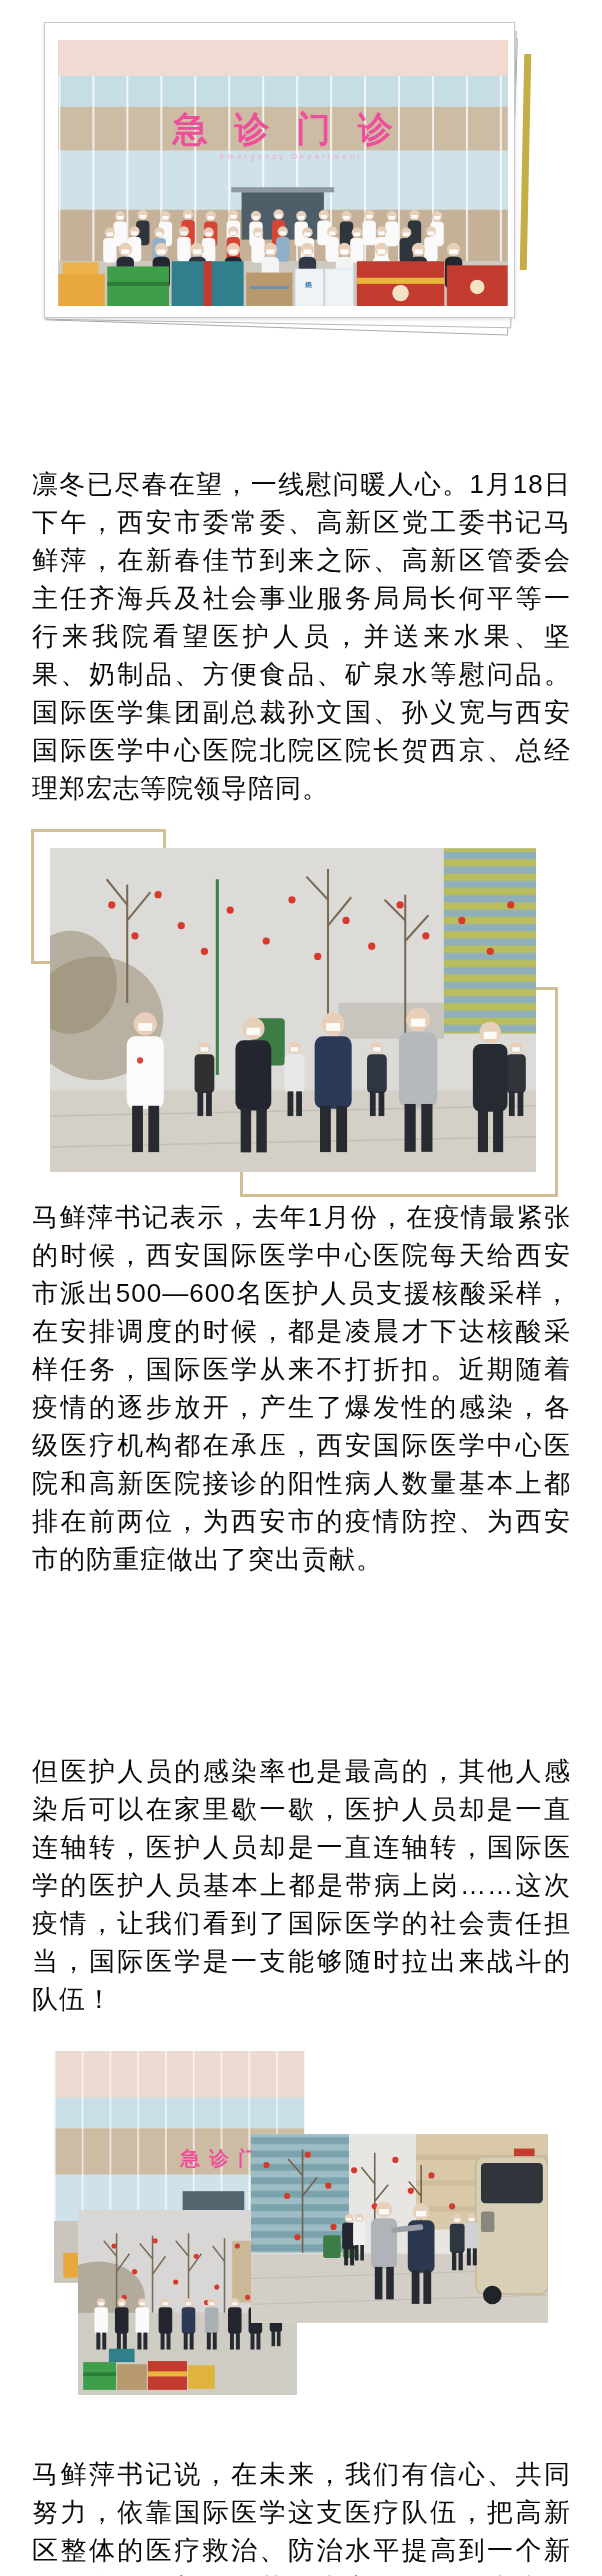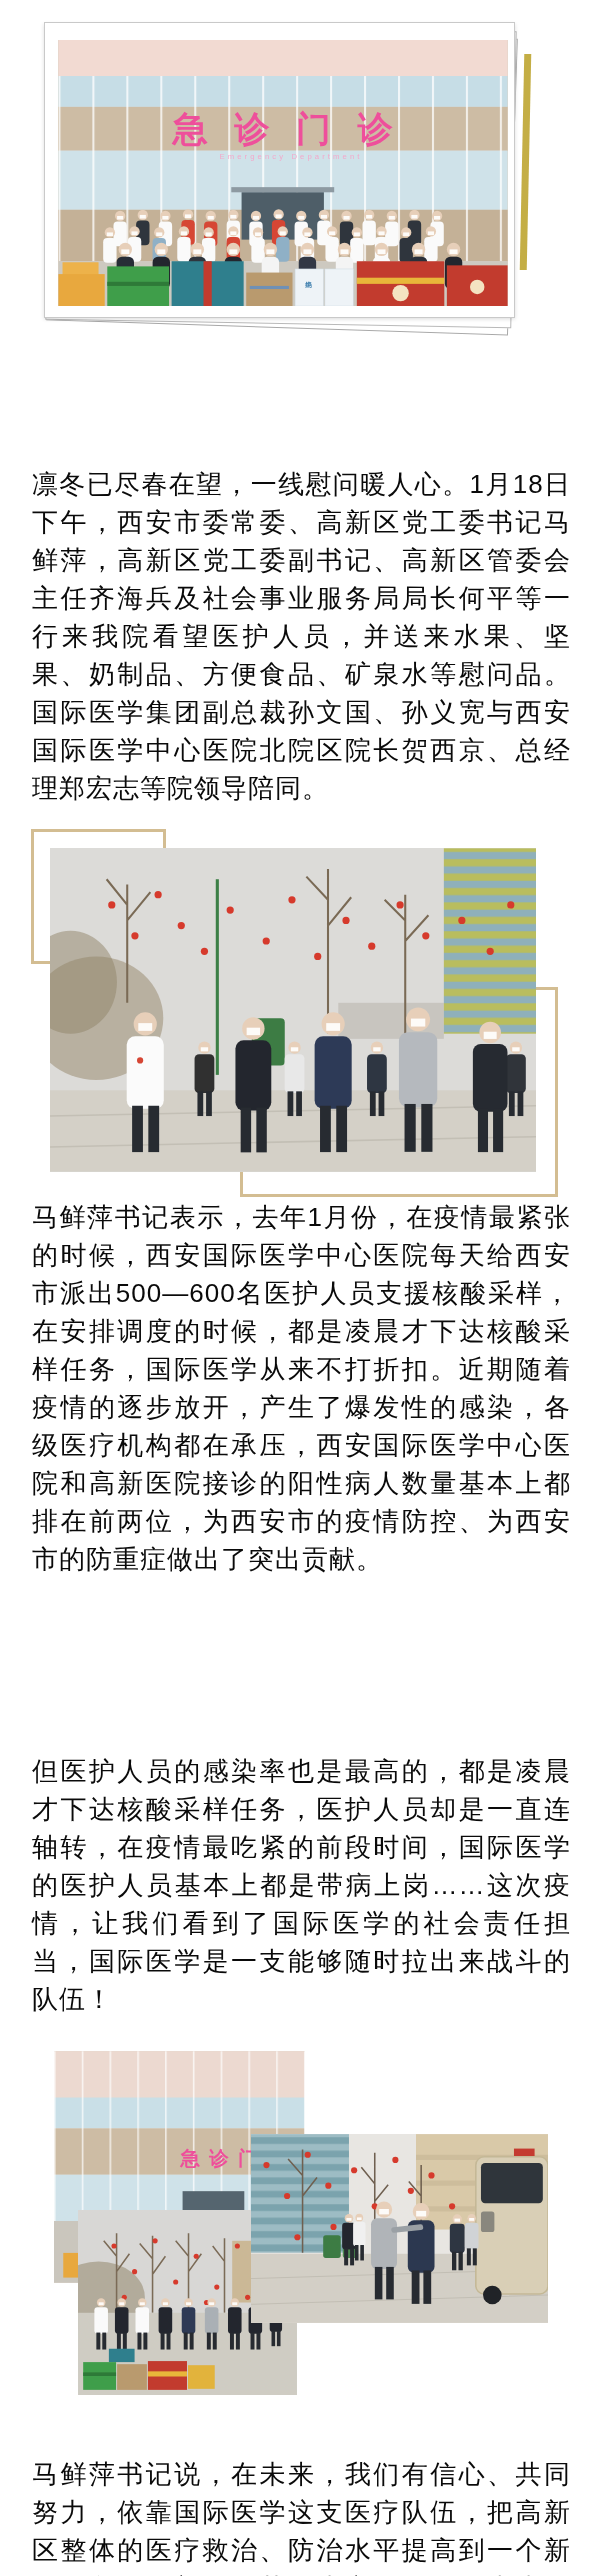--- a/index.html
+++ b/index.html
@@ -129,23 +129,23 @@
           <rect x="580" y="462" width="170" height="12" fill="#e8b63a"></rect>
           <circle cx="665" cy="492" r="16" fill="#f4e3c2"></circle>
           <rect x="755" y="438" width="118" height="79" fill="#c23b2e"></rect>
           <circle cx="814" cy="480" r="14" fill="#f4e3c2"></circle>
         </g>
       </svg>
     </div>
   </div>
 </div>
 
-<p class="para" style="top:465px;">凛冬已尽春在望，一线慰问暖人心。1月18日下午，西安市委常委、高新区党工委书记马鲜萍，高新区党工委副书记、高新区管委会主任齐海兵及社会事业服务局局长何平等一行来我院看望医护人员，并送来水果、坚果、奶制品、方便食品、矿泉水等慰问品。国际医学集团副总裁孙文国、孙义宽与西安国际医学中心医院北院区院长贺西京、总经理郑宏志等院领导陪同。</p>
+<p class="para" style="top:465px;">凛冬已尽春在望，一线慰问暖人心。1月18日下午，西安市委常委、高新区党工委书记马鲜萍，在新春佳节到来之际、高新区管委会主任齐海兵及社会事业服务局局长何平等一行来我院看望医护人员，并送来水果、坚果、奶制品、方便食品、矿泉水等慰问品。国际医学集团副总裁孙文国、孙义宽与西安国际医学中心医院北院区院长贺西京、总经理郑宏志等院领导陪同。</p>
 <p class="para" style="top:1198px;">马鲜萍书记表示，去年1月份，在疫情最紧张的时候，西安国际医学中心医院每天给西安市派出500—600名医护人员支援核酸采样，在安排调度的时候，都是凌晨才下达核酸采样任务，国际医学从来不打折扣。近期随着疫情的逐步放开，产生了爆发性的感染，各级医疗机构都在承压，西安国际医学中心医院和高新医院接诊的阳性病人数量基本上都排在前两位，为西安市的疫情防控、为西安市的防重症做出了突出贡献。</p>
-<p class="para" style="top:1752px;">但医护人员的感染率也是最高的，都是凌晨才下达核酸采样任务，医护人员却是一直连轴转，在疫情最吃紧的前段时间，国际医学的医护人员基本上都是带病上岗……这次疫情，让我们看到了国际医学的社会责任担当，国际医学是一支能够随时拉出来战斗的队伍！</p>
+<p class="para" style="top:1752px;">但医护人员的感染率也是最高的，其他人感染后可以在家里歇一歇，医护人员却是一直连轴转，医护人员却是一直连轴转，国际医学的医护人员基本上都是带病上岗……这次疫情，让我们看到了国际医学的社会责任担当，国际医学是一支能够随时拉出来战斗的队伍！</p>
 <p class="para" style="top:2455px;">马鲜萍书记说，在未来，我们有信心、共同努力，依靠国际医学这支医疗队伍，把高新区整体的医疗救治、防治水平提高到一个新的阶段！在新春佳节到来之际，她代表党工委、管委会感谢大家、慰问大家，并向广大医护人员送上美好的新年祝福。</p>
 
 <div class="frame-tan frame-tl"></div>
 <div class="frame-tan frame-br"></div>
 <div class="photo2">
   <svg width="486" height="324" viewBox="0 0 944 628">
     <defs>
       <pattern id="win2" width="22" height="28" patternUnits="userSpaceOnUse">
         <rect width="22" height="28" fill="#b9bd5e"></rect>
         <rect y="7" width="22" height="14" fill="#8fb0ba"></rect>

